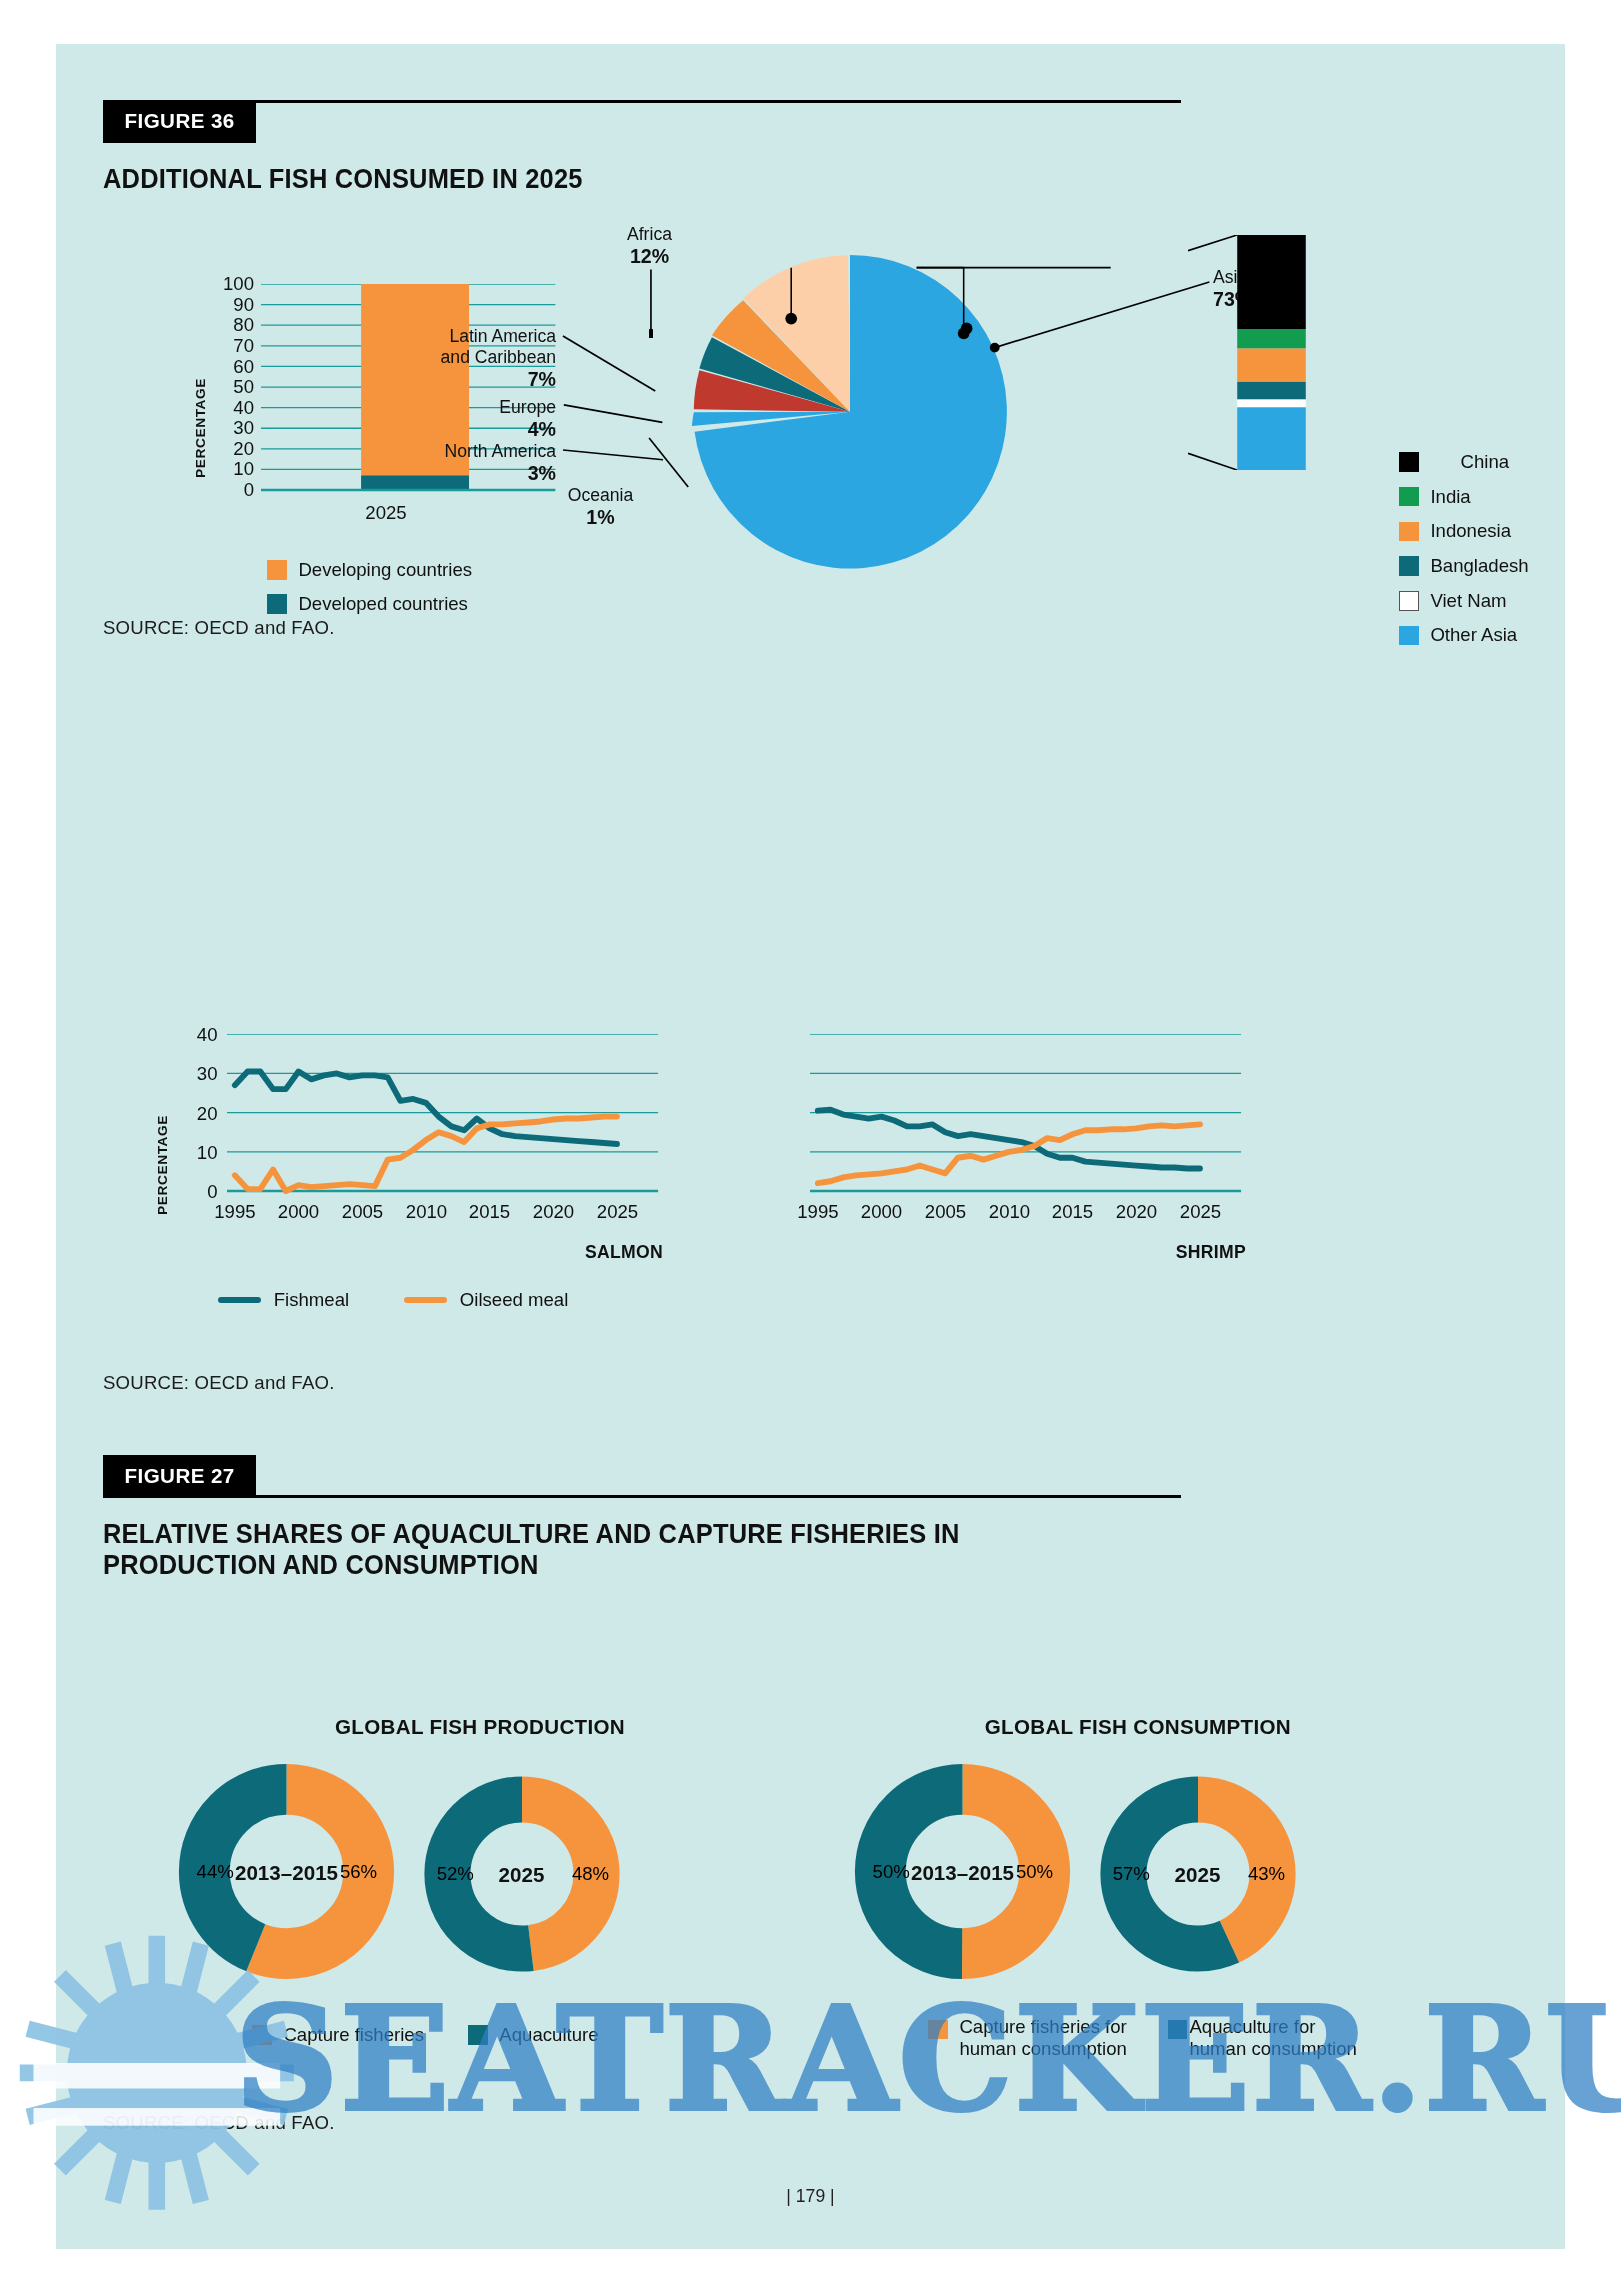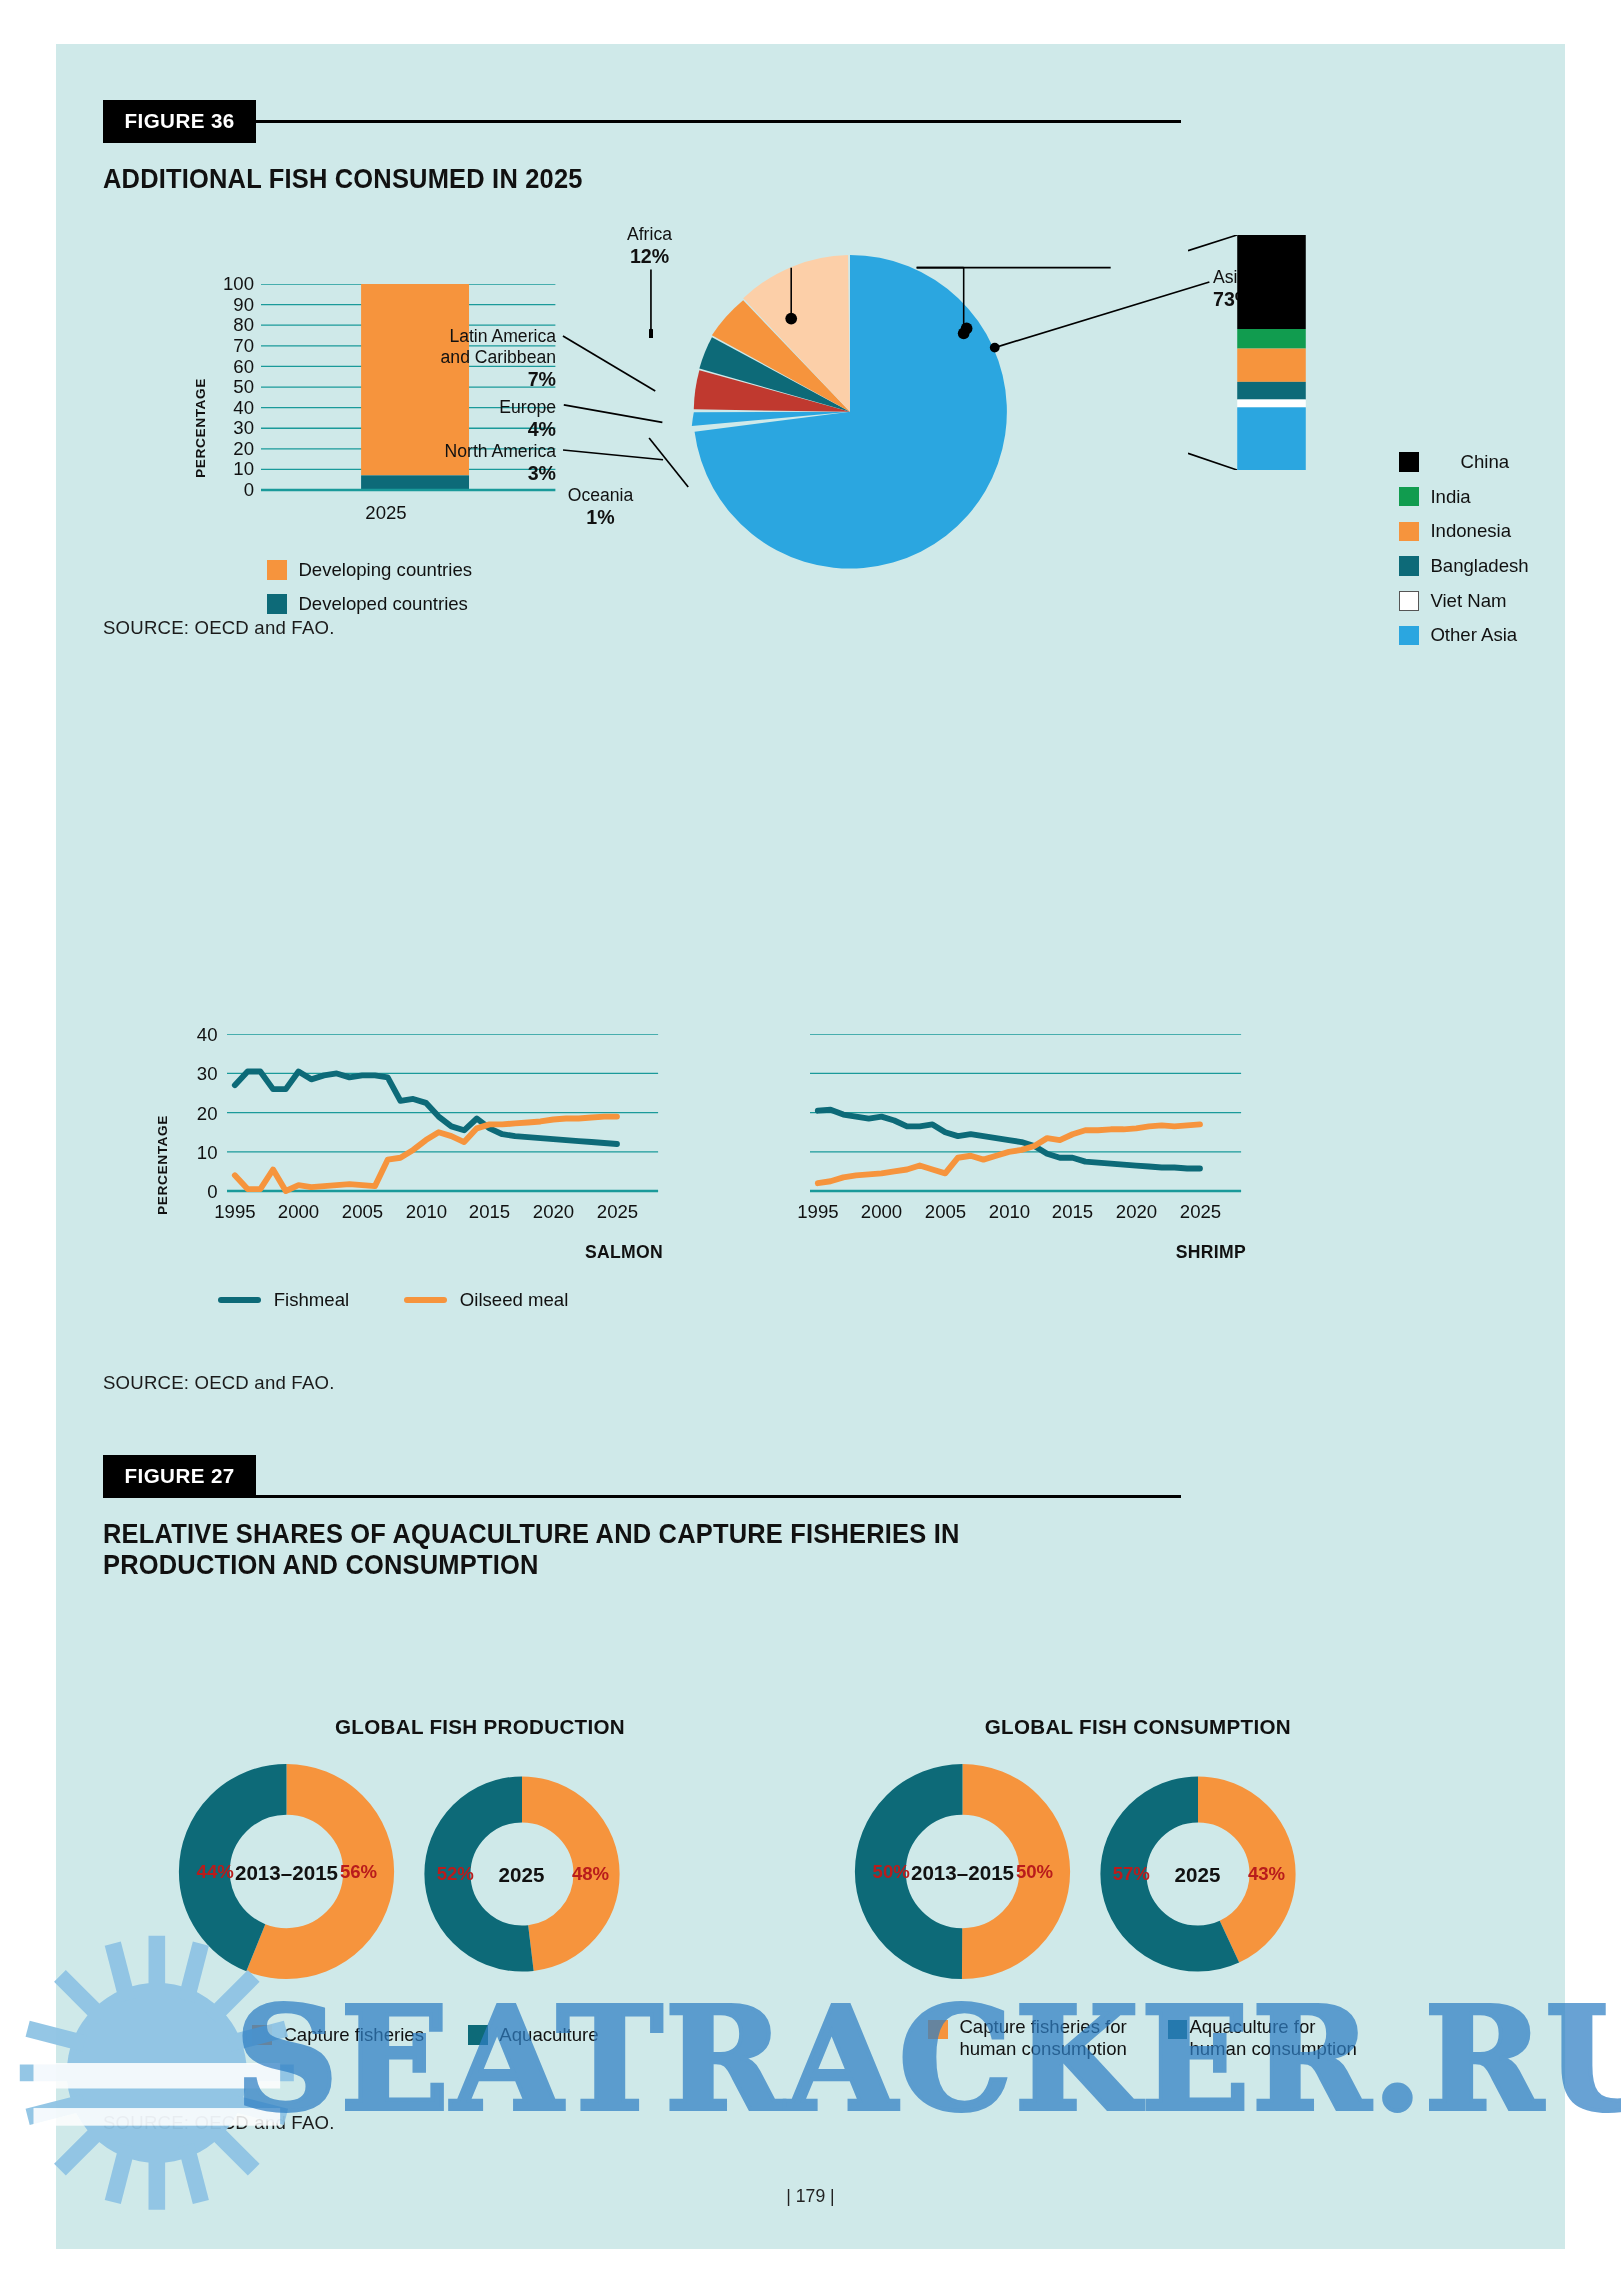--- a/index.html
+++ b/index.html
@@ -38,39 +38,39 @@
     font-weight:bold;font-size:13.7px;letter-spacing:0.6px;color:#111;
   }
   .tick{font-size:18.6px;color:#111;text-align:right;}
   .xtick{font-size:18.6px;color:#111;text-align:center;}
   .lg-row{display:flex;align-items:center;gap:11.8px;}
   .sw{width:19.6px;height:19.6px;flex:none;}
   .lg-txt{font-size:18.6px;color:#111;}
   .pie-lbl{font-size:17.6px;line-height:1.18;color:#111;text-align:right;}
   .donut-cap{font-weight:bold;font-size:20.6px;color:#111;letter-spacing:0.3px;text-align:right;font-stretch:condensed;}
   .donut-mid{font-weight:bold;font-size:20.6px;color:#111;}
-  .donut-pct{font-weight:bold;font-size:18.6px;color:#b91c1c;}
+  .donut-pct{font-weight:normal;font-size:18.6px;color:#000000;}
   .pgnum{font-size:17.6px;color:#222;text-align:center;}
   
   .wm{position:absolute;left:0;top:1916px;width:1621px;height:376px;pointer-events:none;}
   .wm-txt{
     position:absolute;left:235px;top:59px;
     font-size:143px;font-weight:bold;letter-spacing:2px;
     color:#2f7fc4;opacity:.72;
     -webkit-text-stroke:3.9px #2f7fc4;
     font-family:"DejaVu Serif", serif;
   }
 </style>
 </head>
 <body>
 
 <div class="page">
 
   <div style="position:absolute;left:47px;top:56px;width:1078px;">
-    <div style="display:flex;align-items:center;">
+    <div style="display:flex;align-items:flex-start;">
       <div class="fig-badge">FIGURE 36</div>
       <div style="flex:1;height:2.9px;background:#000;margin-bottom:0;"></div>
     </div>
     <div class="fig-title">ADDITIONAL FISH CONSUMED IN 2025</div>
   </div>
 
   <div style="position:absolute;left:137px;top:240px;width:392px;height:245px;">
     <div class="ylabel" style="position:absolute;left:0px;top:47px;height:147px;">PERCENTAGE</div>
 
     <div style="position:absolute;left:4px;top:0;width:370px;height:208px;">

